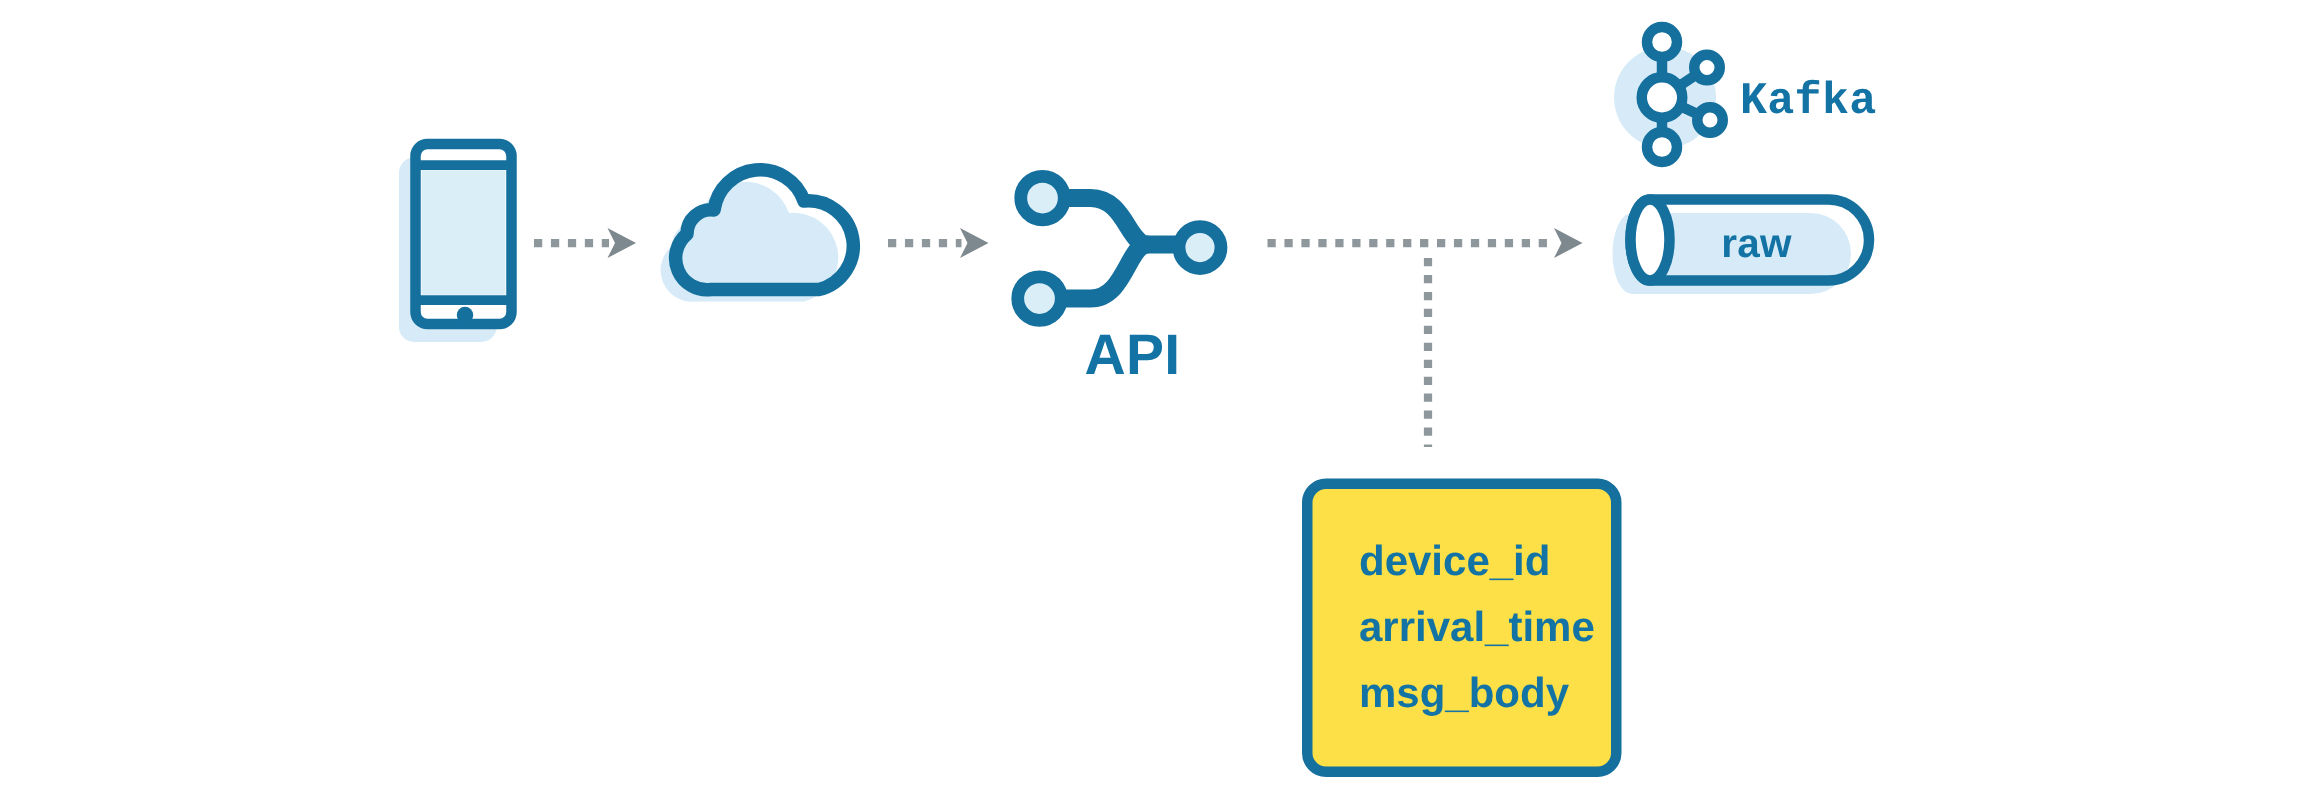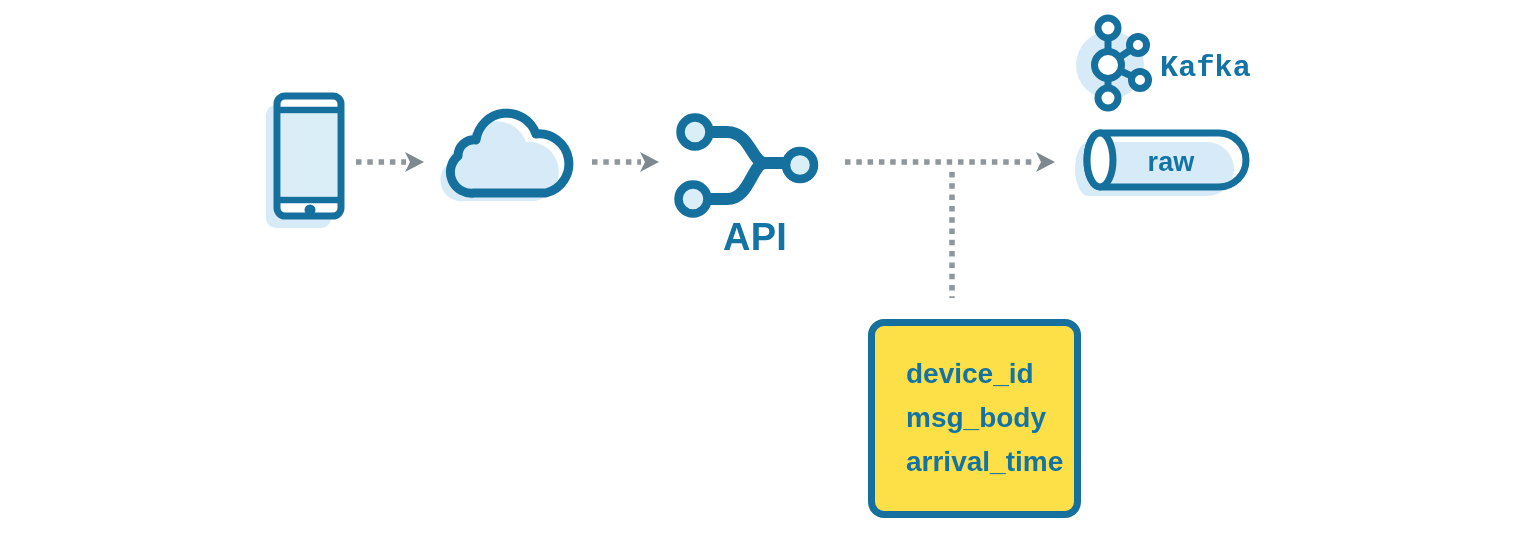--- a/index.html
+++ b/index.html
@@ -112,17 +112,17 @@
 
   <svg class="abs" style="left:1072px; top:126px;" width="190" height="78" viewBox="0 0 190 78">
     <path transform="translate(-12,9)" d="M 28,7 L 147,7 A 27,27 0 0 1 147,61 L 28,61 A 13,27 0 0 1 28,7 Z" fill="#d6ebf7"></path>
     <path d="M 28,7 L 147,7 A 27,27 0 0 1 147,61 L 28,61 A 13,27 0 0 1 28,7 Z" fill="none" stroke="#15709e" stroke-width="7" stroke-linejoin="round"></path>
     <ellipse cx="28" cy="34" rx="13" ry="27" fill="#ffffff" stroke="#15709e" stroke-width="7"></ellipse>
   </svg>
   <div class="label raw-label">raw</div>
 
   <div class="schema-box">
     <span class="field">device_id</span>
+    <span class="field">arrival_time</span>
     <span class="field">msg_body</span>
-    <span class="field">arrival_time</span>
   </div>
 
 </div>
 
 </body></html>

